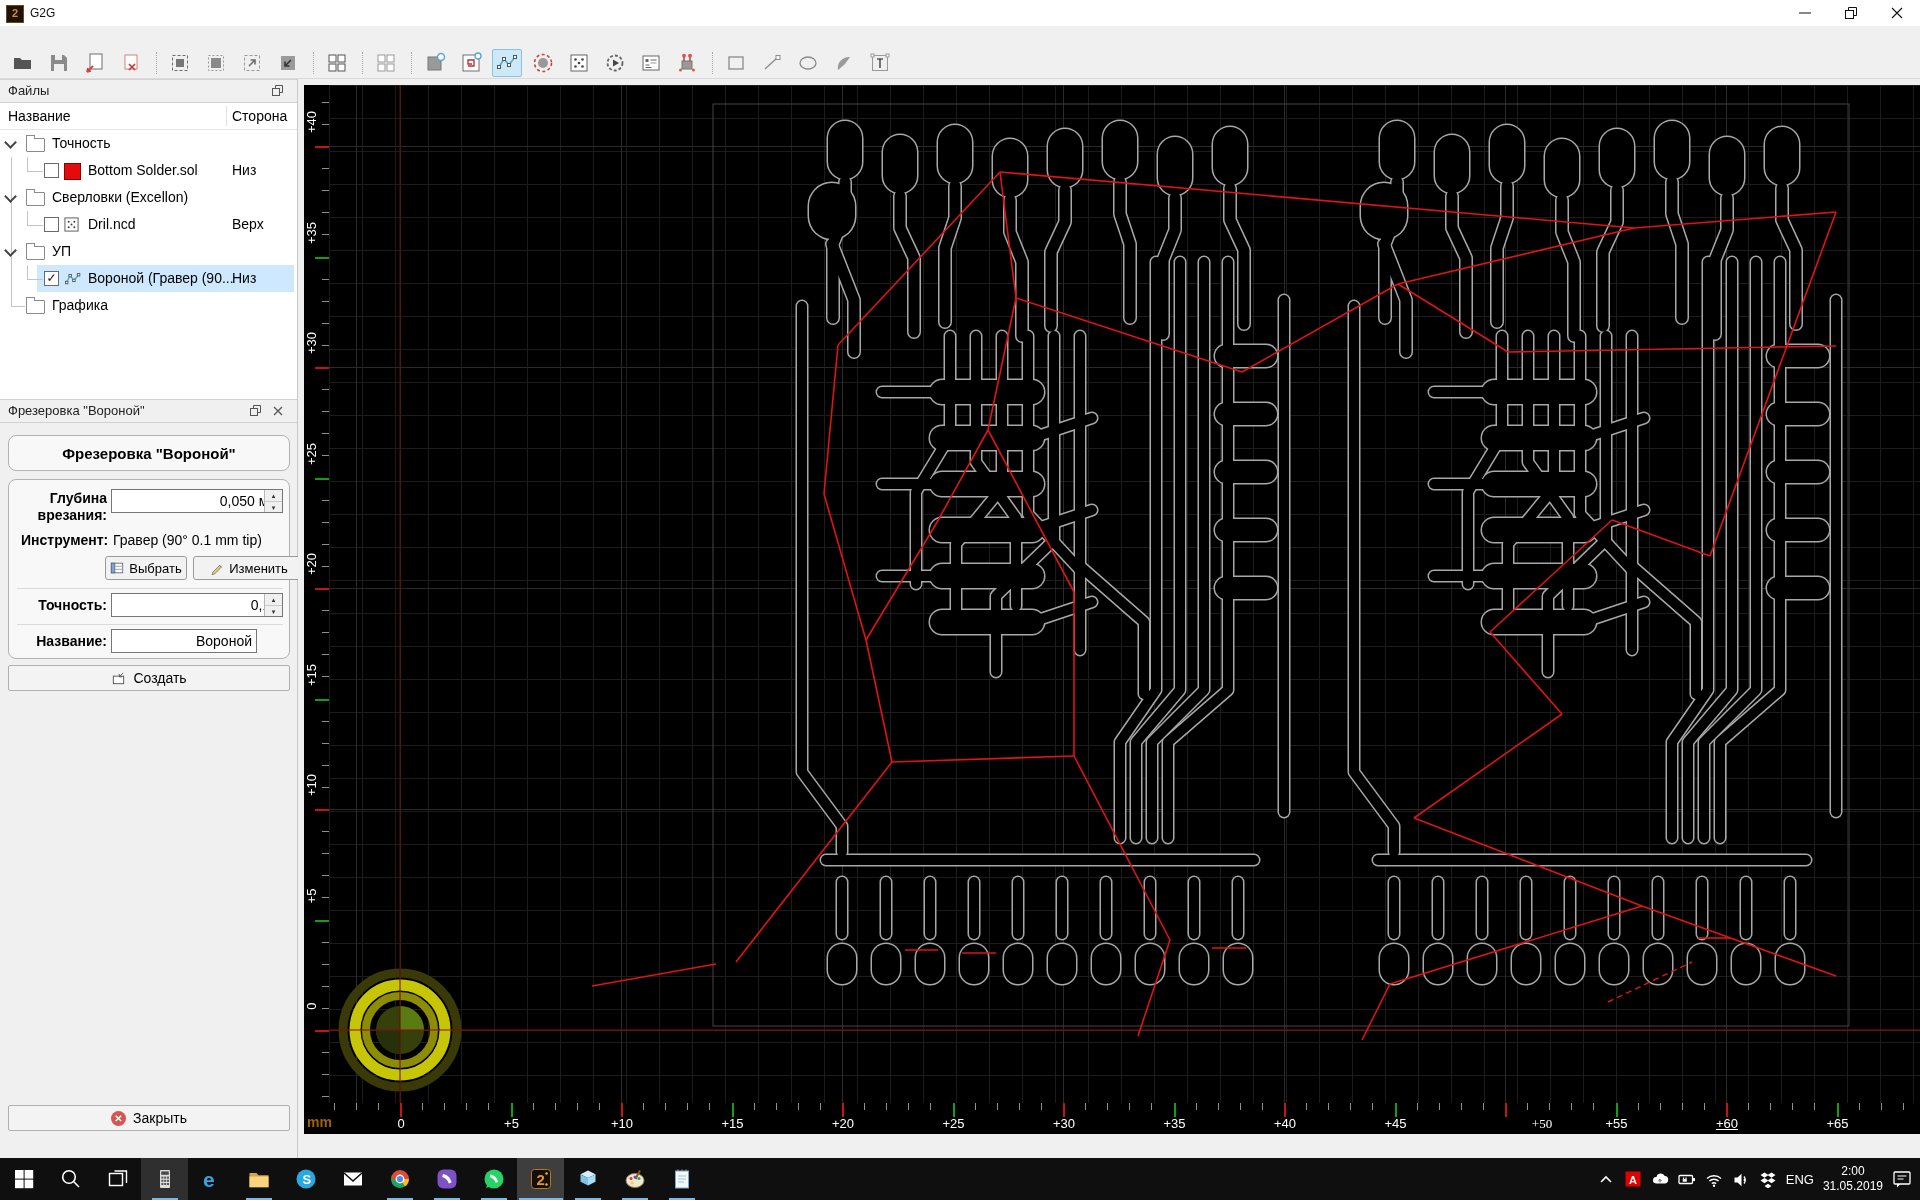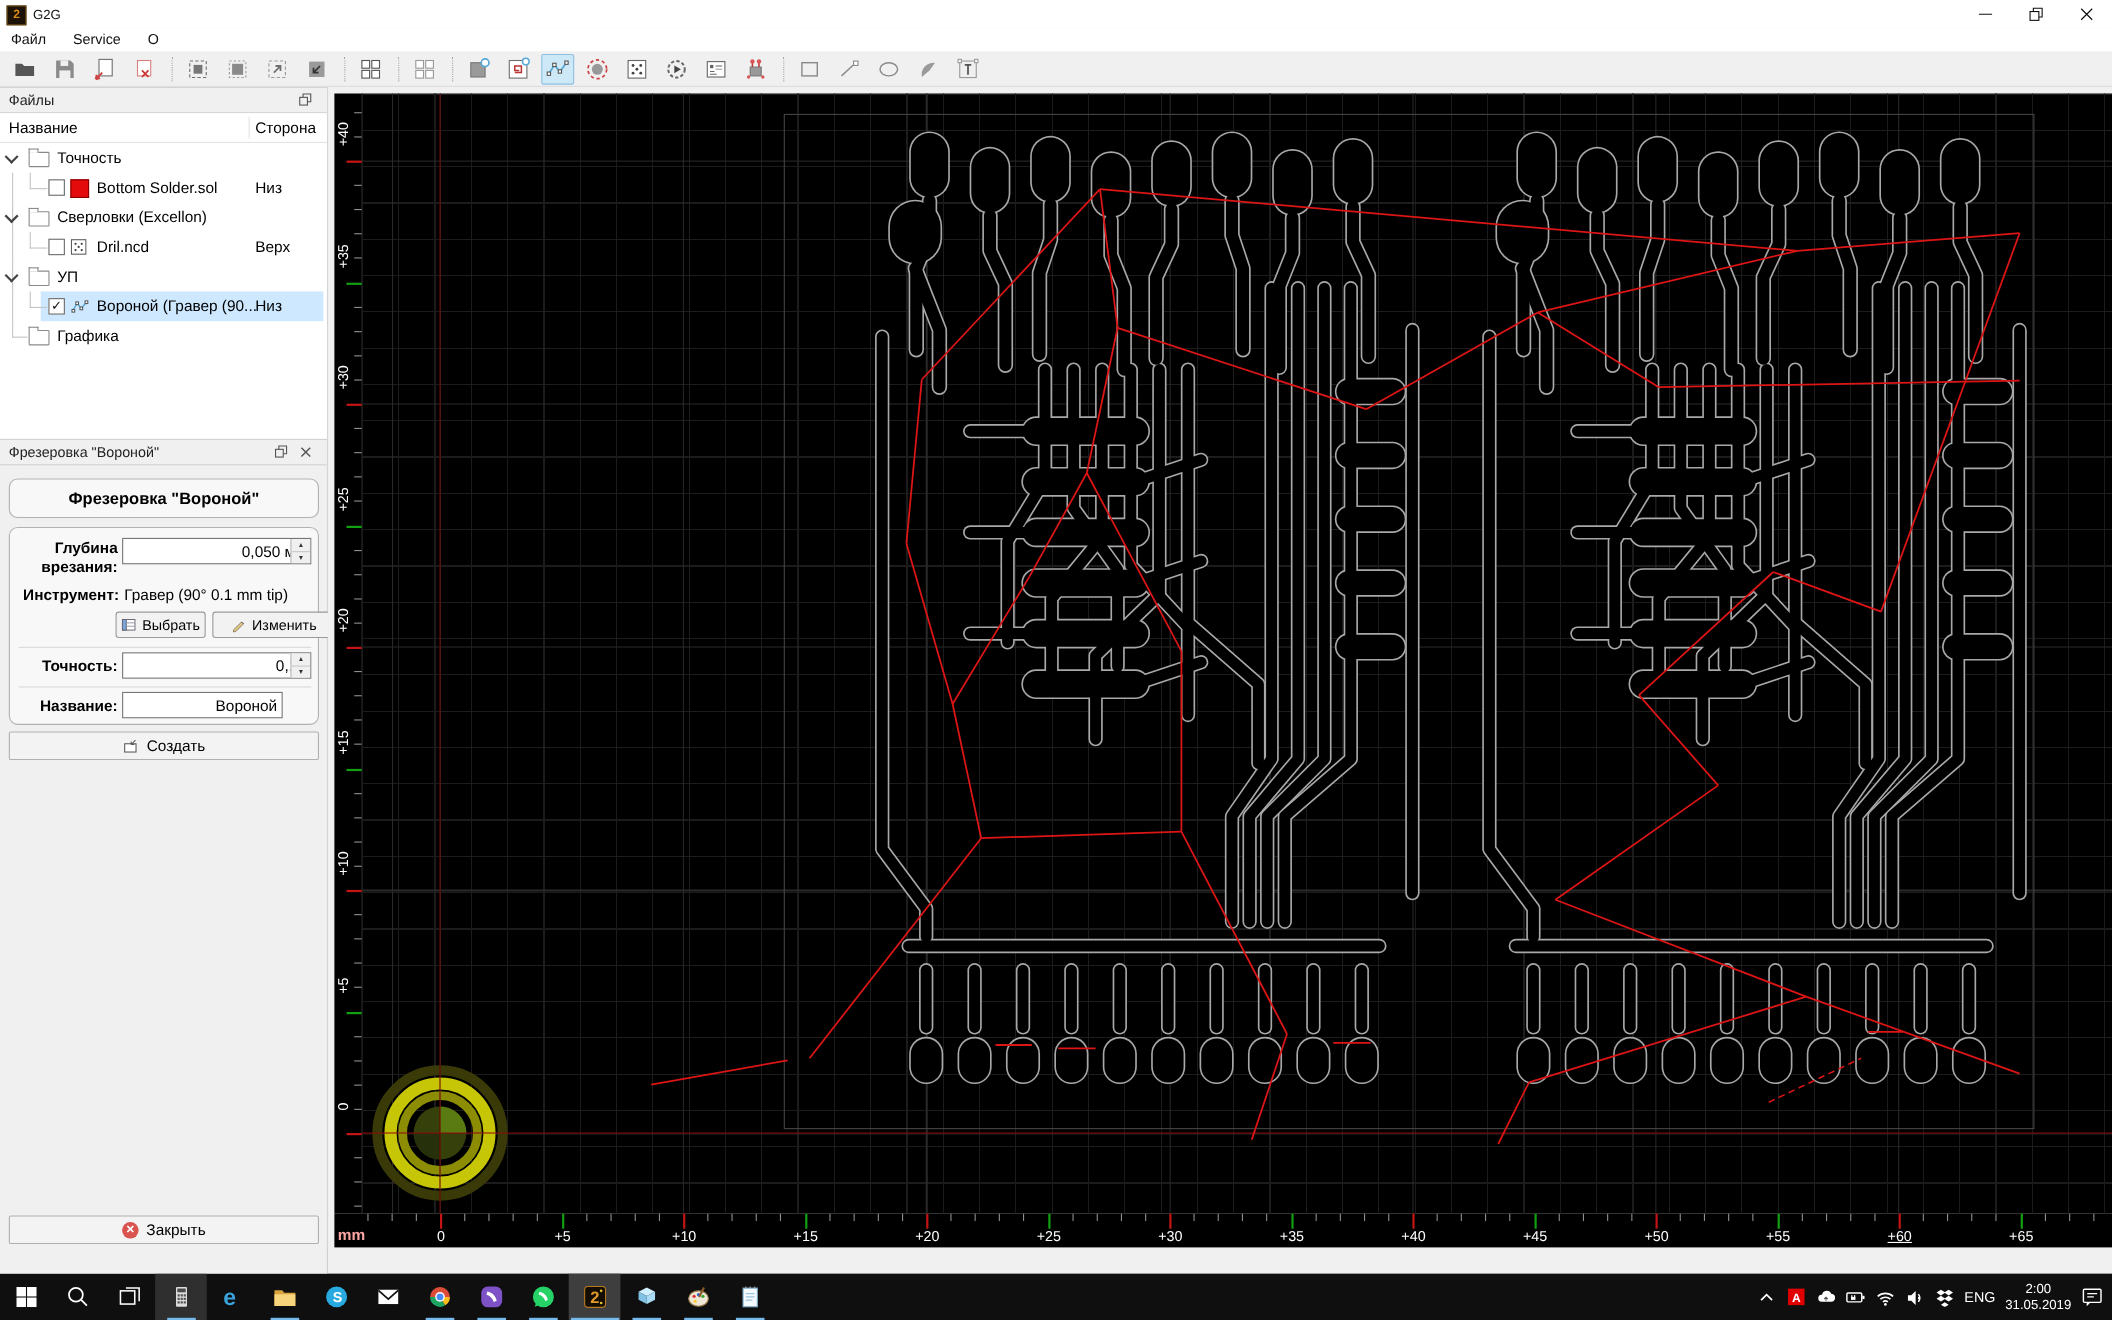--- a/index.html
+++ b/index.html
@@ -74,21 +74,21 @@
       repeating-linear-gradient(to right,#2a2a2a 0 1px,transparent 1px 221px),
       repeating-linear-gradient(to bottom,#2a2a2a 0 1px,transparent 1px 221px),
       repeating-linear-gradient(to right,#1c1c1c 0 1px,transparent 1px 33px),
       repeating-linear-gradient(to bottom,#1c1c1c 0 1px,transparent 1px 33px);
     background-position:71px 0,0 61px,0 0,0 0;}
   #canvas svg{position:absolute;left:0;top:0;}
   .tickv{position:absolute;right:0;}
   .tickh{position:absolute;top:0;}
   .vlab{position:absolute;width:44px;height:14px;left:-15px;text-align:center;transform:rotate(-90deg);color:#fff;font-size:13px;}
   .hlab{position:absolute;top:13px;width:44px;text-align:center;font-size:13px;color:#fff;}
-  #mm-label{position:absolute;left:3px;top:11px;font-size:14px;font-weight:bold;color:#fca5a5;text-align:center;}
+  #mm-label{position:absolute;left:3px;top:11px;font-size:14px;font-weight:bold;color:#a16207;text-align:center;}
   
   #taskbar{position:absolute;left:0;top:1158px;width:1920px;height:42px;background:#0f0f0f;}
   .tk-item{position:relative;width:47px;height:42px;float:left;display:flex;align-items:center;justify-content:center;}
   .tk-item.hl{background:#2f2f2f;}
   .tk-item.hl.act{background:#3e3e3e;}
   .runline{position:absolute;bottom:0;left:50%;transform:translateX(-50%);height:2px;background:#76b9ed;width:26px;}
   .runline.wide{width:44px;}
   #tray{position:absolute;right:0;top:0;height:42px;display:flex;align-items:center;gap:9px;padding-right:8px;}
   #tray .txt{color:#fff;font-size:13px;}
   #clock{color:#fff;font-size:12px;text-align:center;line-height:15px;}
@@ -110,25 +110,20 @@
         <svg width="14" height="14" viewBox="0 0 14 14">
             <rect x="1.5" y="4.5" width="8" height="8" fill="none" stroke="#111"></rect>
             <path d="M4.5,4.5 v-3 h8 v8 h-3" fill="none" stroke="#111"></path>
           </svg></div>
       <div class="winbtn" style="right:0">
         <svg width="14" height="14" viewBox="0 0 14 14">
             <path d="M2,2 L12,12 M12,2 L2,12" stroke="#111" stroke-width="1.1"></path>
           </svg></div>
     </div>
 
-    <div id="menubar">
-      <span class="menu-item">Файл</span>
-      <span class="menu-item">Service</span>
-      <span class="menu-item">О</span>
-    </div>
 
     <div id="toolbar">
         <div class="tb-btn">
           <svg viewBox="0 0 24 24" width="24" height="24">
             <path d="M3,18 V7 h6 l2,2 h9 v9 z" fill="#555"></path>
           </svg>
         </div>
         <div class="tb-btn">
           <svg viewBox="0 0 24 24" width="24" height="24">
             <path d="M4,4 h13 l3,3 v13 h-16 z" fill="#8a8a8a"></path>
@@ -568,21 +563,21 @@
           <div class="tickh" style="left: 1024.2px; width: 1px; height: 7px; background: rgb(143, 143, 143);"></div>
           <div class="tickh" style="left: 1046.3px; width: 1px; height: 7px; background: rgb(143, 143, 143);"></div>
           <div class="tickh" style="left: 1068.4px; width: 1px; height: 7px; background: rgb(143, 143, 143);"></div>
           <div class="tickh" style="left: 1090.5px; width: 2px; height: 14px; background: rgb(18, 160, 18);"></div>
           <span class="hlab" style="left: 1069.5px;">+45</span>
           <div class="tickh" style="left: 1112.6px; width: 1px; height: 7px; background: rgb(143, 143, 143);"></div>
           <div class="tickh" style="left: 1134.7px; width: 1px; height: 7px; background: rgb(143, 143, 143);"></div>
           <div class="tickh" style="left: 1156.8px; width: 1px; height: 7px; background: rgb(143, 143, 143);"></div>
           <div class="tickh" style="left: 1178.9px; width: 1px; height: 7px; background: rgb(143, 143, 143);"></div>
           <div class="tickh" style="left: 1201px; width: 2px; height: 14px; background: rgb(196, 20, 20);"></div>
-          <span class="hlab" style="left: 1180px;">+50</span>
+          <span class="hlab" style="left: 1216px; font-family: Liberation Serif, serif;">+50</span>
           <div class="tickh" style="left: 1223.1px; width: 1px; height: 7px; background: rgb(143, 143, 143);"></div>
           <div class="tickh" style="left: 1245.2px; width: 1px; height: 7px; background: rgb(143, 143, 143);"></div>
           <div class="tickh" style="left: 1267.3px; width: 1px; height: 7px; background: rgb(143, 143, 143);"></div>
           <div class="tickh" style="left: 1289.4px; width: 1px; height: 7px; background: rgb(143, 143, 143);"></div>
           <div class="tickh" style="left: 1311.5px; width: 2px; height: 14px; background: rgb(18, 160, 18);"></div>
           <span class="hlab" style="left: 1290.5px;">+55</span>
           <div class="tickh" style="left: 1333.6px; width: 1px; height: 7px; background: rgb(143, 143, 143);"></div>
           <div class="tickh" style="left: 1355.7px; width: 1px; height: 7px; background: rgb(143, 143, 143);"></div>
           <div class="tickh" style="left: 1377.8px; width: 1px; height: 7px; background: rgb(143, 143, 143);"></div>
           <div class="tickh" style="left: 1399.9px; width: 1px; height: 7px; background: rgb(143, 143, 143);"></div>

